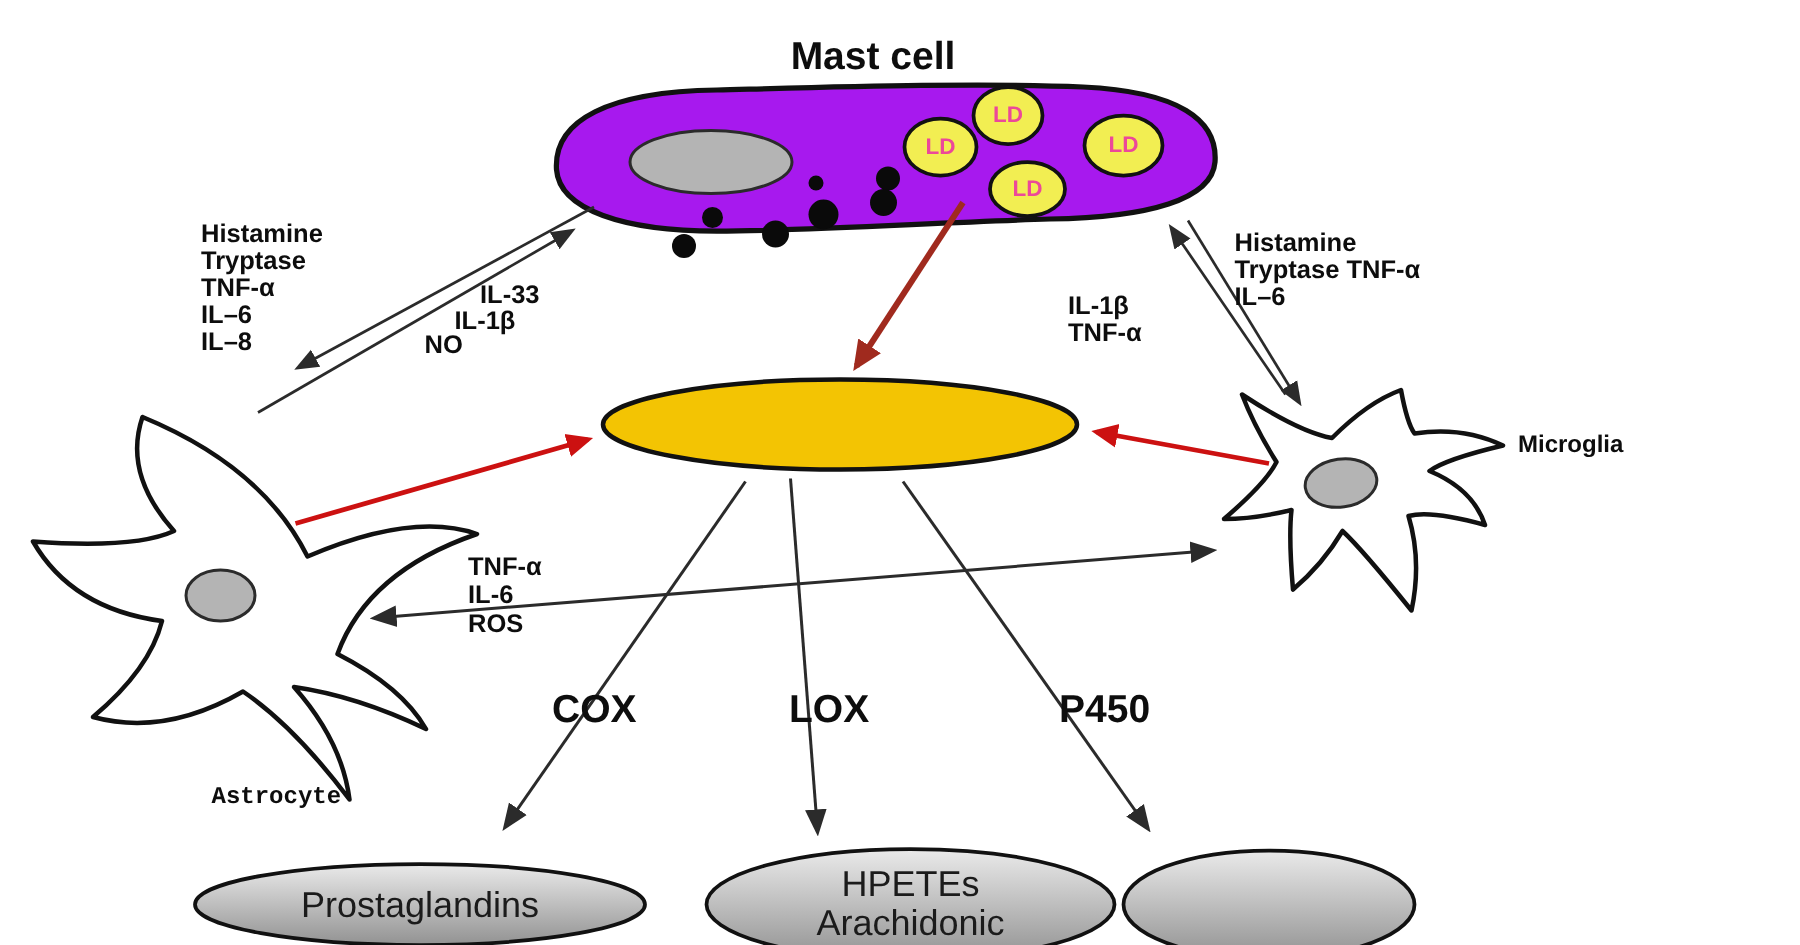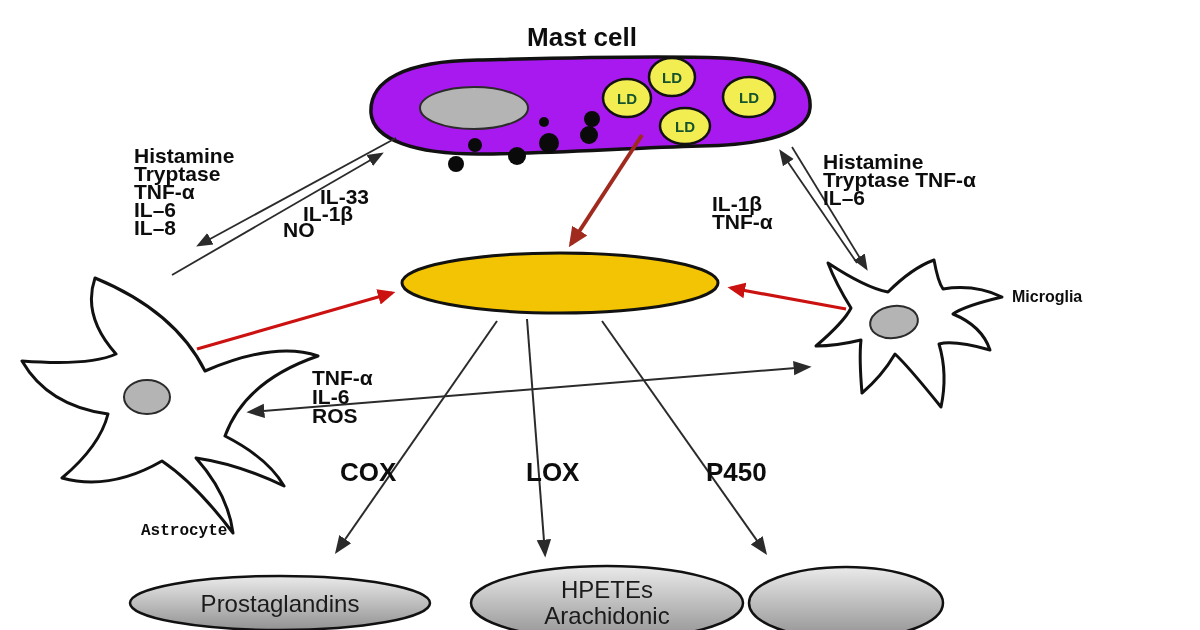--- a/index.html
+++ b/index.html
@@ -1,26 +1,26 @@
 <!DOCTYPE html>
 <html><head>
 <meta charset="utf-8">
 <style>
   html,body{margin:0;padding:0;background:#fff;}
   #canvas{position:relative;width:1200px;height:630px;background:#ffffff;overflow:hidden;
           font-family:"Liberation Sans",sans-serif;margin-top:16px;}
   #shapes{position:absolute;left:0;top:0;}
   .lbl{position:absolute;font-weight:bold;color:#0d0d0d;white-space:pre-line;line-height:18px;}
-  .t17{font-size:21px;}
+  .t17{font-size:17px;}
   .t25{font-size:16px;line-height:26px;}
   .title{font-size:26px;}
   .ctr{transform:translate(-50%,-50%);text-align:center;}
   .prod{position:absolute;font-weight:normal;color:#1b1b1b;font-size:24px;line-height:26px;
         white-space:pre-line;transform:translate(-50%,-50%);text-align:center;}
-  .ld{position:absolute;font-weight:bold;color:#14532d;font-size:15px;transform:translate(-50%,-50%);}
+  .ld{position:absolute;font-weight:bold;color:#ec4899;font-size:15px;transform:translate(-50%,-50%);}
   .enz{font-size:26px;}
 </style>
 </head>
 <body>
 
 <div id="canvas">
 
   <svg id="shapes" width="1200" height="630" viewBox="0 0 1200 630">
     <defs>
       <linearGradient id="gprod" x1="0" y1="0" x2="0" y2="1">
@@ -123,21 +123,21 @@
 IL–6</div>
 
   <div class="lbl t17" style="left:312px;top:352px;line-height:19px;">TNF-α
 IL-6
 ROS</div>
 
   <div class="lbl t25" style="left:141px;top:502px;font-family:Liberation Mono, monospace;">Astrocyte</div>
   <div class="lbl t25" style="left:1012px;top:268px;">Microglia</div>
 
 
-  <span class="lbl enz" style="left:340px;top:447px;">COX</span>
+  <span class="lbl enz" style="left:368px;top:447px;">COX</span>
   <span class="lbl enz" style="left:526px;top:447px;">LOX</span>
   <span class="lbl enz" style="left:706px;top:447px;">P450</span>
 
   <div class="prod" style="left:280px;top:588px;">Prostaglandins</div>
   <div class="prod" style="left:607px;top:587px;">HPETEs
 Arachidonic</div>
 
 </div>
 
 </body></html>

